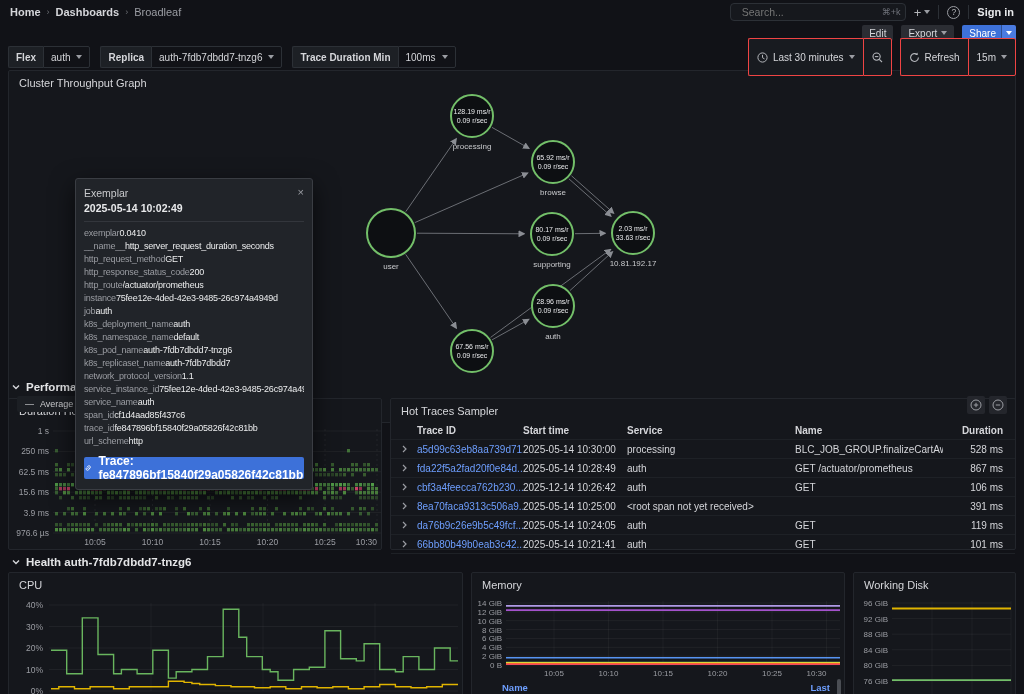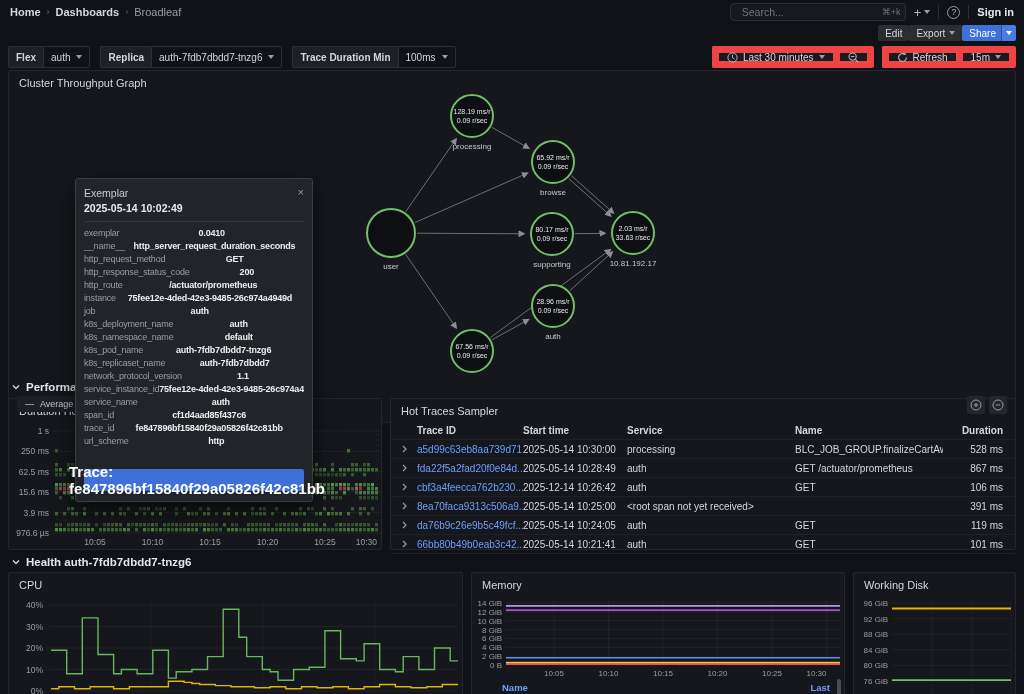--- a/index.html
+++ b/index.html
@@ -13,56 +13,56 @@
   .crumb-sep{color:#6b6e74;font-size:9px;margin:0 6px}
   .nav-right{margin-left:auto;display:flex;align-items:center;gap:8px}
   .search{width:176px;height:18px;border:1px solid #2c3036;background:#16181d;border-radius:4px;display:flex;align-items:center;padding:0 6px;gap:5px}
   .search input{flex:1;background:transparent;border:none;outline:none;color:#9b9da3;font-size:10.5px;font-family:Liberation Sans, sans-serif}
   .kbd{font-size:9px;color:#6f727a}
   .icon-btn{display:flex;align-items:center;gap:3px;color:#b4b6bb;font-size:12px}
   .vdiv{width:1px;height:14px;background:#2c3036}
   .help-circle{width:13px;height:13px;border:1px solid #9b9da3;border-radius:50%;font-size:8.5px;color:#b4b6bb;display:flex;align-items:center;justify-content:center}
   .signin{font-size:11px;font-weight:bold;color:#e8e9eb}
   
-  .actions{position:absolute;left:0;top:22px;width:1024px;height:22px;display:flex;align-items:center;justify-content:flex-end;padding:0 8px;background:#111217;z-index:20}
+  .actions{position:absolute;left:0;top:22px;width:1024px;height:22px;display:flex;align-items:center;justify-content:flex-end;gap:8px;padding:0 8px;background:#111217;z-index:20}
   .btn{height:16px;display:flex;align-items:center;gap:4px;padding:0 7px;border-radius:2px;font-size:10px;color:#d5d6da;background:#2b2d33}
   .btn-primary{background:#3d71d9;color:#fff;font-weight:normal;padding-right:5px}
   .btn-split{height:16px;display:flex;align-items:center;padding:0 4px;background:#4a7be0;border-left:1px solid rgba(0,0,0,.35);border-radius:0 2px 2px 0}
   .btn-primary-wrap{display:flex}
   .btn-primary{border-radius:2px 0 0 2px}
   
   .toolbar{position:absolute;left:0;top:44px;width:1024px;height:26px;display:flex;align-items:center;padding:0 8px;z-index:20}
   .var-group{display:flex;height:22px;margin-right:10px}
   .var-label{background:#1d2025;border:1px solid #2c3036;border-right:none;padding:0 7px;font-size:10px;font-weight:bold;color:#d5d6da;display:flex;align-items:center;border-radius:2px 0 0 2px}
   .var-value{background:#111217;border:1px solid #2c3036;padding:0 7px;font-size:10px;color:#d5d6da;display:flex;align-items:center;gap:6px;border-radius:0 2px 2px 0}
   .caret{width:0;height:0;border-left:3.5px solid transparent;border-right:3.5px solid transparent;border-top:4px solid #9b9da3}
   .toolbar-right{margin-left:auto;display:flex;align-items:center;gap:8px}
-  .tbtn{height:22px;border:7px solid #ef4444;background:#181b20;color:#d5d6da;font-size:10px;display:flex;align-items:center;gap:5px;padding:0 8px;border-radius:2px}
+  .tbtn{height:38px;border:1px solid #ef4444;background:#181b20;color:#d5d6da;font-size:10px;display:flex;align-items:center;gap:5px;padding:0 8px;border-radius:2px}
   .tgroup{display:flex}
   .tgroup .tbtn:first-child{border-radius:2px 0 0 2px;border-right:none}
   .tgroup .tbtn:last-child{border-radius:0 2px 2px 0}
   
   .panel{position:absolute;background:#15171c;border:1px solid #23262c;border-radius:2px}
   .panel-title{position:absolute;left:10px;top:6px;font-size:11px;font-weight:500;color:#d5d6da;z-index:2}
   .section-hdr{position:absolute;display:flex;align-items:center;gap:6px;font-size:11.5px;font-weight:bold;color:#e4e5e7;z-index:3}
   
   .legend-chip{position:absolute;left:8px;bottom:10px;background:#1c1f24;border-radius:2px;padding:3px 8px;display:flex;align-items:center;gap:6px;font-size:9px;color:#c9cacd;z-index:4;white-space:nowrap}
   .zoom-btns{position:absolute;right:8px;bottom:8px;display:flex;gap:4px;z-index:4}
   .zoom-btn{width:18px;height:18px;background:#24262c;border-radius:2px;display:flex;align-items:center;justify-content:center}
   
   .ex-tooltip{position:absolute;left:75px;top:178px;width:238px;background:#212429;border:1px solid #3a3d43;border-radius:3px;box-shadow:0 8px 24px rgba(0,0,0,.65);z-index:100;padding:8px 8px 10px 8px}
   .ex-head{display:flex;align-items:flex-start}
   .ex-title{font-size:10.5px;color:#c9cacd}
   .ex-close{margin-left:auto;color:#9b9da3;font-size:11px;line-height:10px}
   .ex-time{font-size:10.5px;font-weight:bold;color:#e8e9eb;margin-top:3px}
   .ex-div{border-top:1px solid #33363c;margin:7px 0 6px 0}
   .ex-row{display:flex;align-items:baseline;height:13px;font-size:9px;letter-spacing:-.2px;white-space:nowrap}
   .ex-key{color:#9b9da3}
-  .ex-val{flex:1;text-align:center;color:#ecedee;font-weight:bold;overflow:hidden}
-  .ex-btn{margin-top:20px;height:22px;background:#3d71d9;border-radius:2px;display:flex;align-items:center;justify-content:center;gap:6px;color:#fff;font-size:15px;font-weight:bold}
+  .ex-val{flex:1;text-align:left;color:#ecedee;font-weight:normal;overflow:hidden}
+  .ex-btn{margin-top:8px;height:22px;background:#3d71d9;border-radius:2px;display:flex;align-items:center;justify-content:center;gap:6px;color:#fff;font-size:12px;font-weight:bold}
   
   .tr-table{position:absolute;left:0;top:22px;width:100%;font-size:10px}
   .tr-row{display:grid;grid-template-columns:26px 106px 104px 168px 1fr 64px;align-items:center;height:19px;border-bottom:1px solid #1e2126;padding-right:8px}
   .tr-row.head{font-weight:bold;color:#d5d6da}
   .tr-cell{overflow:hidden;white-space:nowrap;padding-right:4px}
   .tr-link{color:#6e9fff}
   .tr-dur{text-align:right}
   .tr-exp{display:flex;justify-content:center}
   
   .mem-legend{position:absolute;left:0;top:108px;width:100%;padding:0 14px 0 30px;font-size:9.5px}

